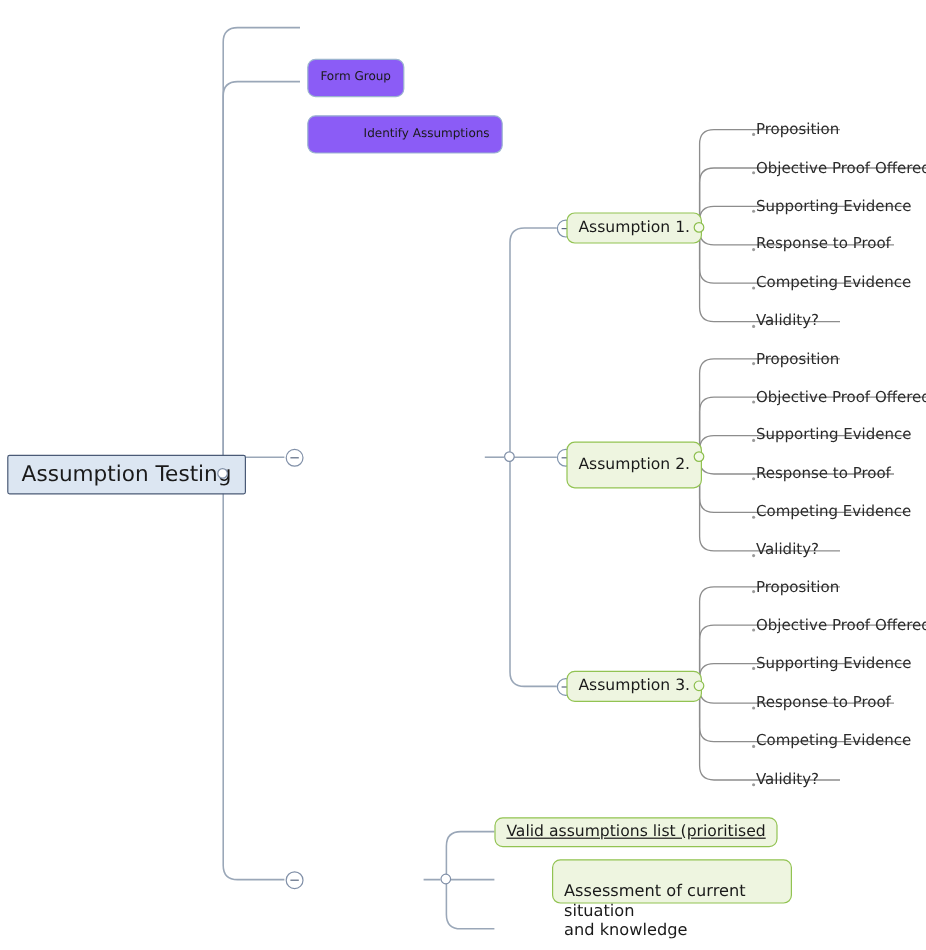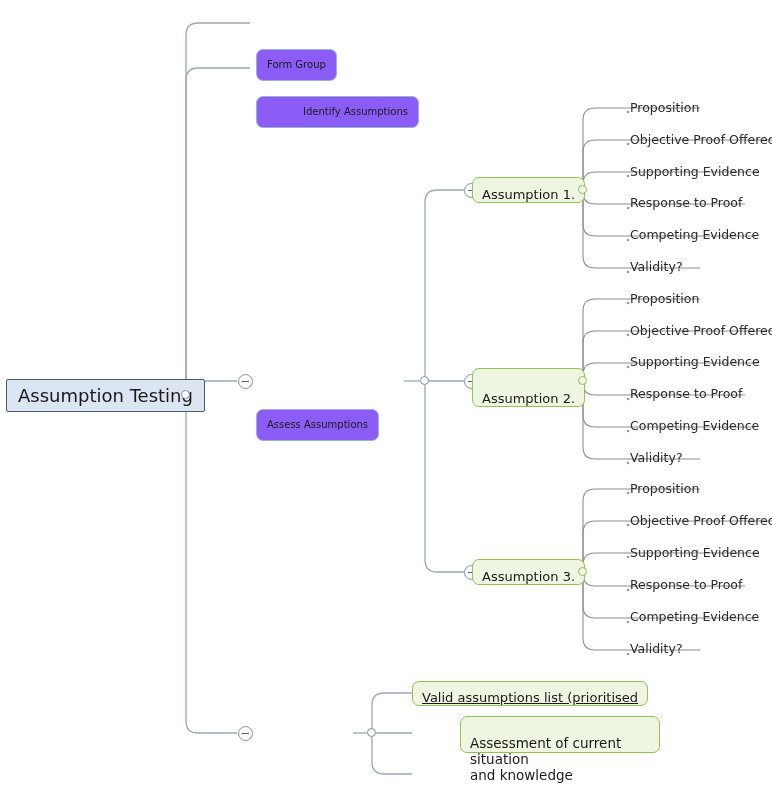--- a/index.html
+++ b/index.html
@@ -52,21 +52,20 @@
     padding: 0 10px;
     margin-top: 44px;
   }
   .node.green {
     background: #eef5e0;
     border: 1.5px solid #92c352;
     border-radius: 7px;
     color: #1a1a1a;
     font-size: 13px;
     padding: 0 9px;
-    align-items: flex-end;
   }
   .node.greenbig {
     background: #eef5e0;
     border: 1.5px solid #92c352;
     border-radius: 7px;
     color: #1a1a1a;
     font-size: 13.5px;
     padding: 3px 9px;
     display: block;
     white-space: pre-line;
@@ -191,23 +190,20 @@
 
   <div class="node blue" style="left:256px; top:5px; height:32px;">
     <span>Form Group</span>
   </div>
 
   <div class="node blue" style="left:256px; top:52px; height:32px;padding-left:46px;">
     <span>Identify Assumptions</span>
   </div>
 
   <div class="toggle" style="left:238px; top:374px;"></div>
-  <div class="node blue" style="left:256px; top:365px; height:32px;">
-    <span>Assess Assumptions</span>
-  </div>
   <div class="dot" style="left:420px; top:376px;"></div>
 
   <div class="toggle" style="left:238px; top:726px;"></div>
   <div class="node blue" style="left:256px; top:756px; height:31px;">
     <span>Outcome</span>
   </div>
   <div class="dot" style="left:367px; top:728px;"></div>
 
   <div class="toggle green-toggle" style="left:464px; top:183px;"></div>
   <div class="node green" style="left:472px; top:177px; height:26px;">

